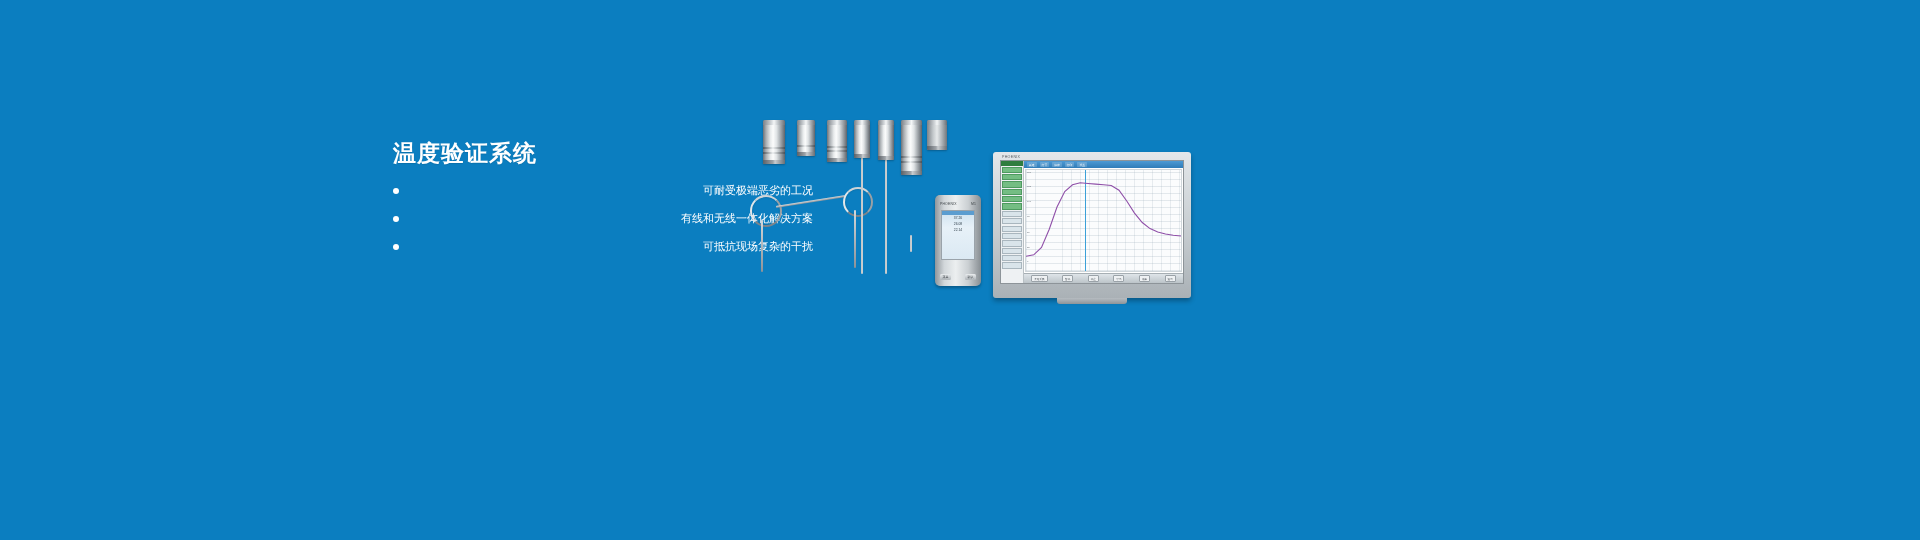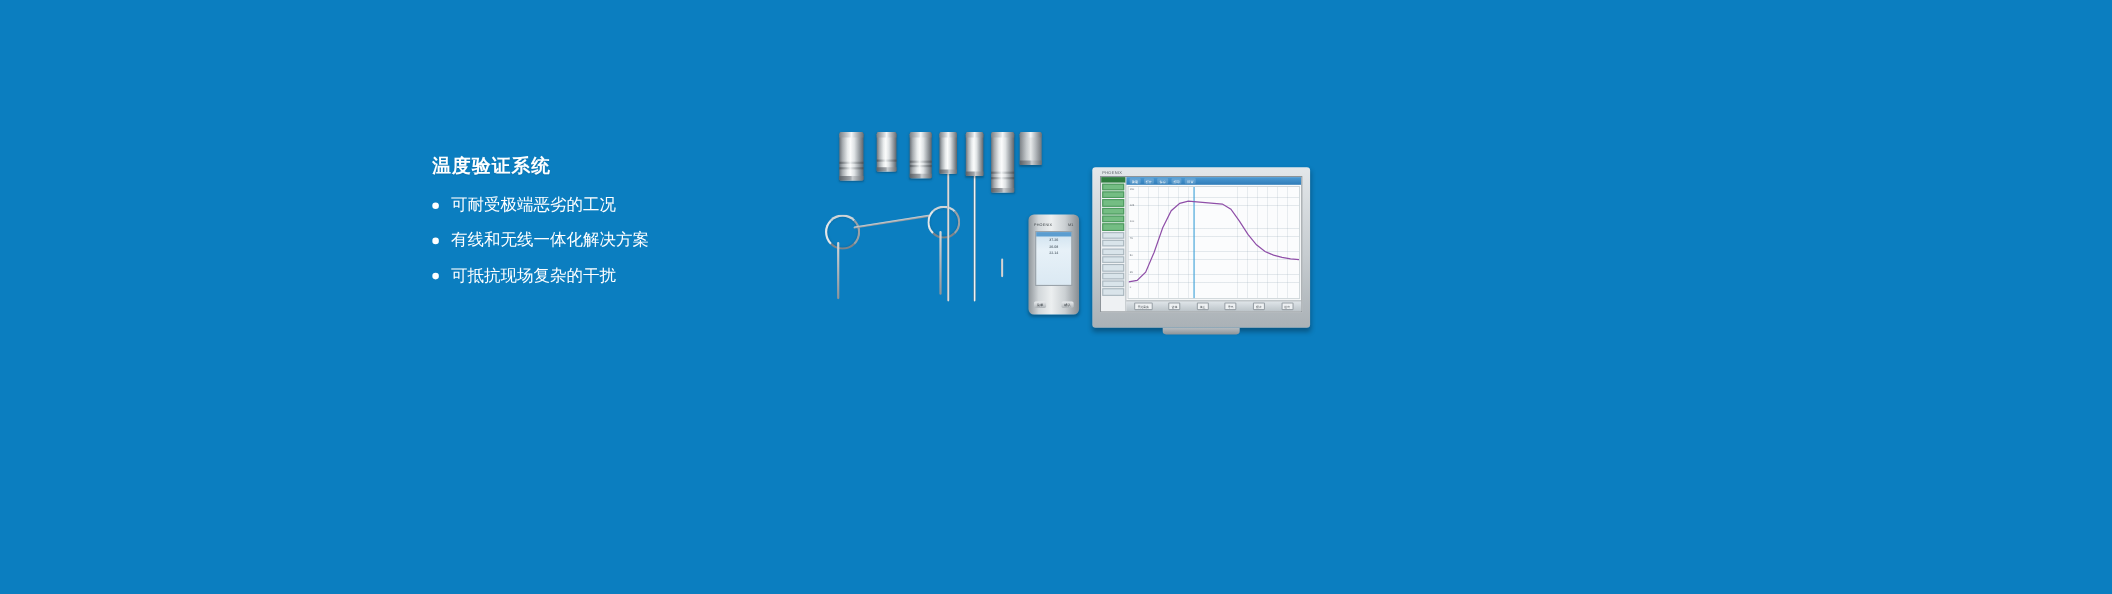--- a/index.html
+++ b/index.html
@@ -7,32 +7,32 @@
     width:1920px;height:540px;overflow:hidden;
     background:#0b7ec0;
     font-family:"Liberation Sans","DejaVu Sans",sans-serif;
     position:relative;
   }
   .banner{position:absolute;inset:0;background:#0b7ec0;}
 
   
   .copy{position:absolute;left:393px;top:142px;width:420px;color:#ffffff;}
   .title{
-    font-size:17px;font-weight:bold;letter-spacing:1px;
+    font-size:23px;font-weight:bold;letter-spacing:1px;
     line-height:1;margin:0 18px 20px 0;color:#ffffff;
     text-shadow:0 1px 1px rgba(0,0,0,.10);
   }
   .subtitle{
     font-size:13.5px;font-weight:normal;line-height:1;
     margin:0 0 22px 0;color:#f2fafd;white-space:nowrap;
   }
   .bullets{list-style:none;margin:0;padding:0;}
   .bullets li{
-    font-size:15px;line-height:1;color:#ffffff;
-    margin-bottom:17px;display:flex;align-items:center;white-space:nowrap;
+    font-size:11px;line-height:1;color:#ffffff;
+    margin-bottom:17px;display:flex;align-items:center;white-space:nowrap;justify-content:space-between;
   }
   .dot{
     width:6px;height:6px;border-radius:50%;background:#ffffff;
     display:inline-block;margin-right:11px;flex:0 0 auto;
   }
 
   
   .products{position:absolute;left:735px;top:120px;width:470px;height:185px;}
 
   

